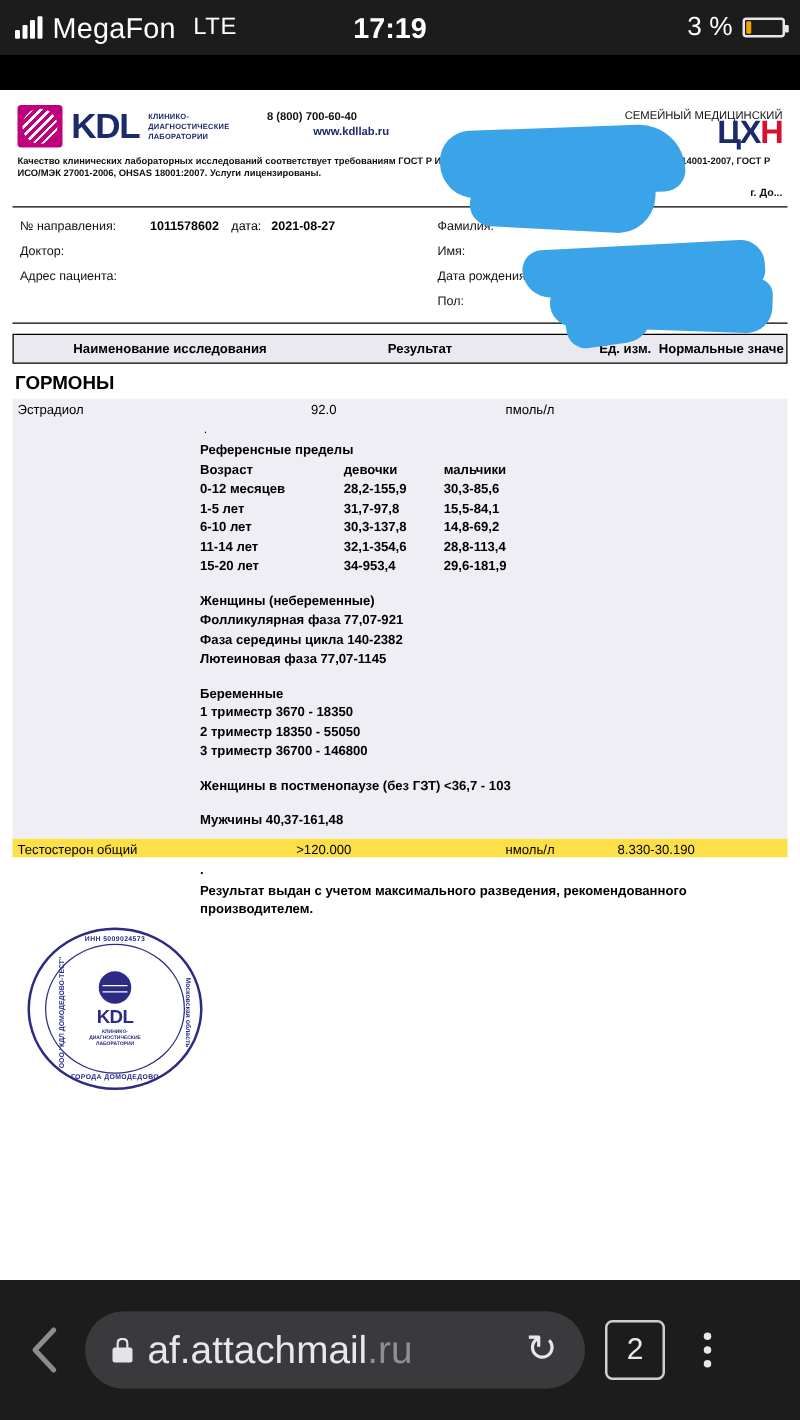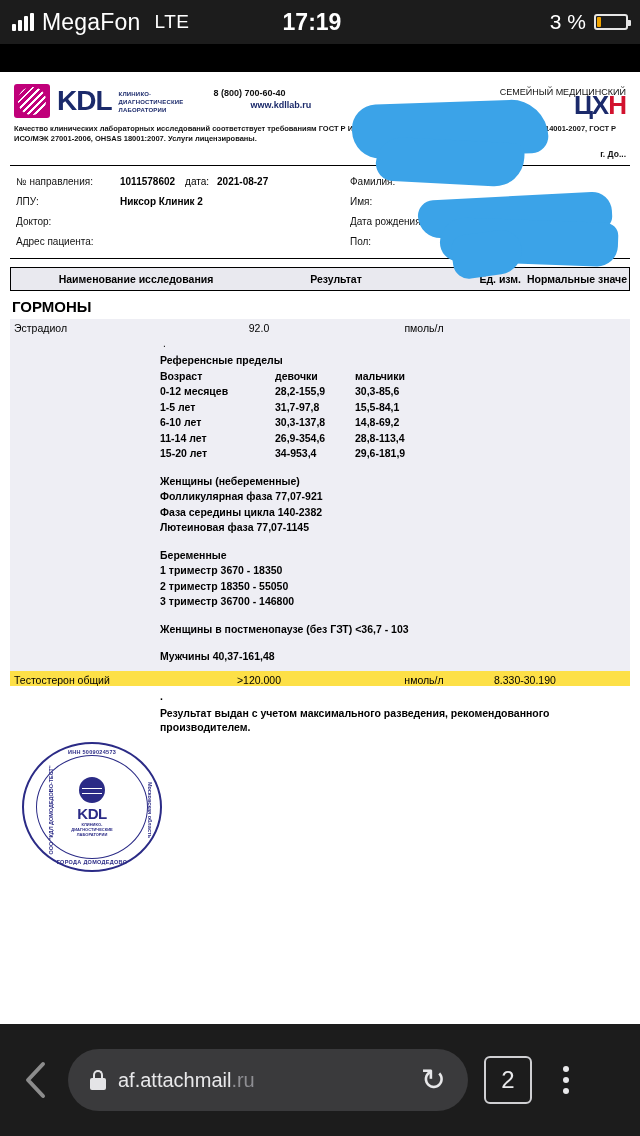--- a/index.html
+++ b/index.html
@@ -481,21 +481,21 @@
     left: 3px;
     width: 10px;
     height: 9px;
     border: 2px solid #e4e4e6;
     border-bottom: none;
     border-radius: 6px 6px 0 0;
     box-sizing: border-box;
   }
   .url-text {
     color: #e8e8ea;
-    font-size: 20px;
+    font-size: 31px;
     white-space: nowrap;
     overflow: hidden;
   }
   .url-text .dim { color: #8e8e93; }
   .reload {
     margin-left: auto;
     color: #e8e8ea;
     font-size: 30px;
     line-height: 1;
     flex: 0 0 auto;
@@ -585,24 +585,20 @@
 
     <div class="patient">
       <div class="pat-col">
         <div class="pat-row">
           <span class="pat-label">№ направления:</span>
           <span class="pat-value">1011578602</span>
           <span class="pat-value date-lbl">дата:</span>
           <span class="pat-value" style="margin-left:8px">2021-08-27</span>
         </div>
         <div class="pat-row">
-          <span class="pat-label">ЛПУ:</span>
-          <span class="pat-value">Никсор Клиник 2</span>
-        </div>
-        <div class="pat-row">
           <span class="pat-label">Доктор:</span>
           <span class="pat-value"></span>
         </div>
         <div class="pat-row">
           <span class="pat-label">Адрес пациента:</span>
           <span class="pat-value"></span>
         </div>
       </div>
       <div class="pat-col right">
         <div class="pat-row">
@@ -660,21 +656,21 @@
           <span class="rc-g">31,7-97,8</span>
           <span class="rc-b">15,5-84,1</span>
         </div>
         <div class="ref-cols">
           <span class="rc-age">6-10 лет</span>
           <span class="rc-g">30,3-137,8</span>
           <span class="rc-b">14,8-69,2</span>
         </div>
         <div class="ref-cols">
           <span class="rc-age">11-14 лет</span>
-          <span class="rc-g">26,9-354,6</span>
+          <span class="rc-g">32,1-354,6</span>
           <span class="rc-b">28,8-113,4</span>
         </div>
         <div class="ref-cols">
           <span class="rc-age">15-20 лет</span>
           <span class="rc-g">34-953,4</span>
           <span class="rc-b">29,6-181,9</span>
         </div>
 
         <div class="ref-gap"></div>
         <div class="ref-line">Женщины (небеременные)</div>

